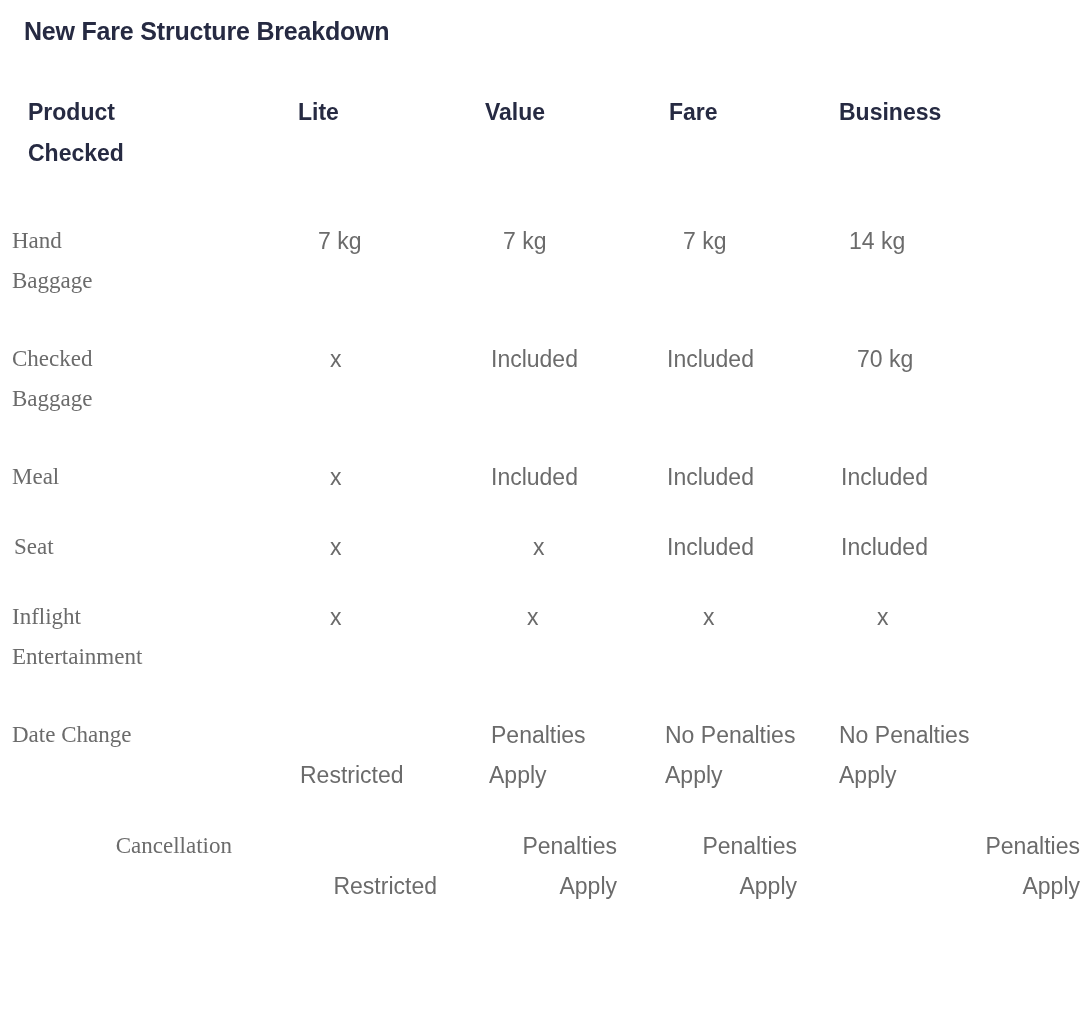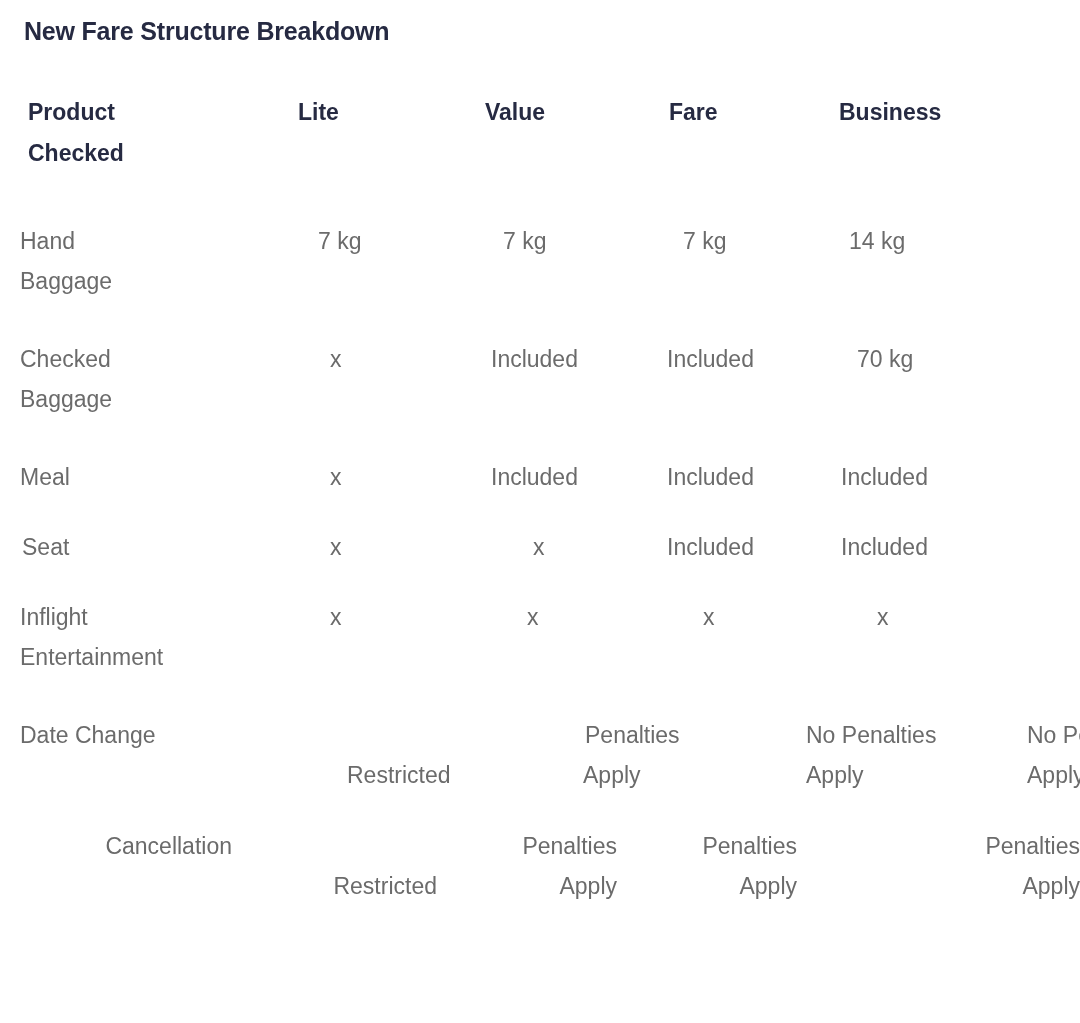--- a/index.html
+++ b/index.html
@@ -66,28 +66,28 @@
     line-height: 41px;
   }
   .header-row .c-feature { padding-left: 28px; }
   .header-row .c-lite    { padding-left: 66px; }
   .header-row .c-value   { padding-left: 48px; }
   .header-row .c-flex    { padding-left: 52px; }
   .header-row .c-business{ padding-left: 42px; }
 
   
   .body-row { margin-top: 0; }
-  .body-row .c-feature { padding-left: 20px; }
+  .body-row .c-feature { padding-left: 12px; font-family: Liberation Serif, serif; }
 
   .r-hand      { margin-top: 47px; }
   .r-checked   { margin-top: 38px; }
   .r-meal      { margin-top: 38px; }
   .r-seat      { margin-top: 30px; }
   .r-inflight  { margin-top: 30px; }
-  .r-date      { margin-top: 38px; gap: 47px; }
+  .r-date      { margin-top: 38px; }
   .r-cancel    { margin-top: 31px; text-align: right; }
 
   
   .body-row .c-lite     { padding-left: 68px; }
   .body-row .c-value    { padding-left: 52px; }
   .body-row .c-flex     { padding-left: 48px; }
   .body-row .c-business { padding-left: 42px; }
 
   .nudge-2  { padding-left: 2px; }
   .nudge-6  { padding-left: 6px; }

